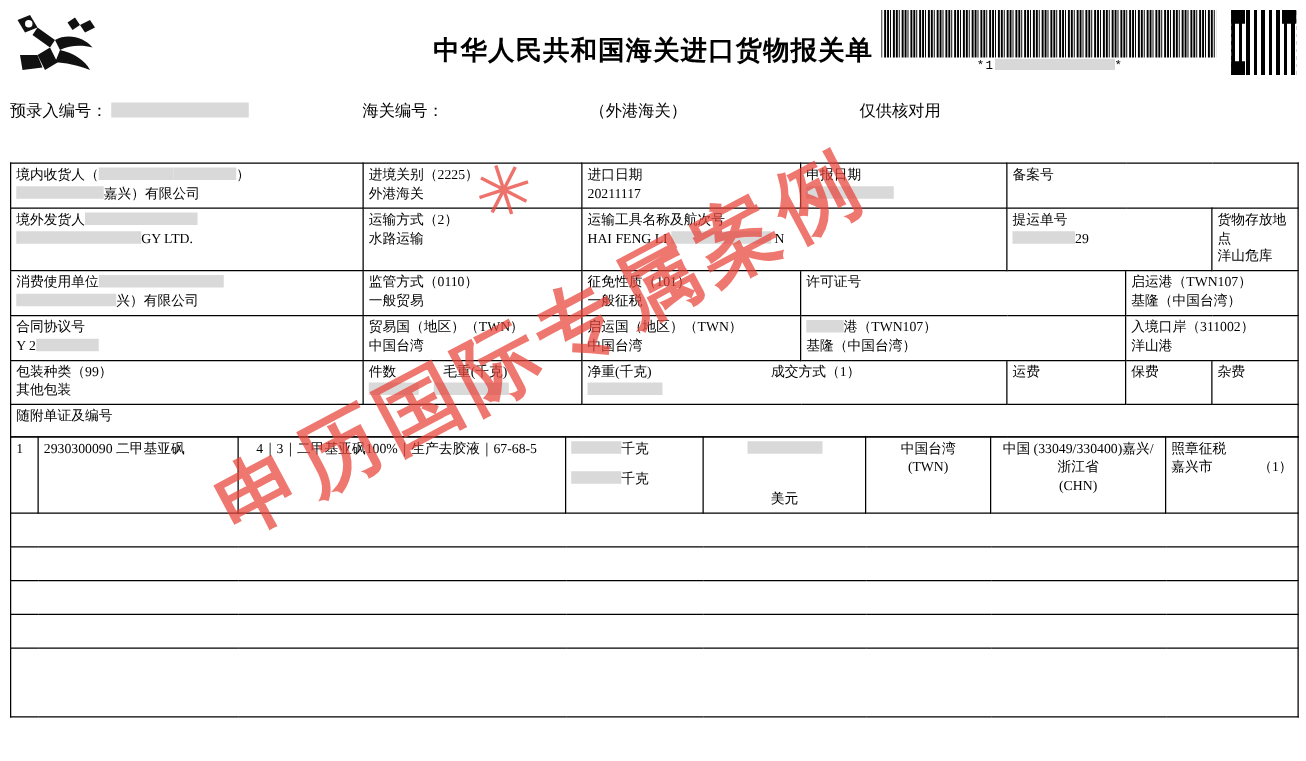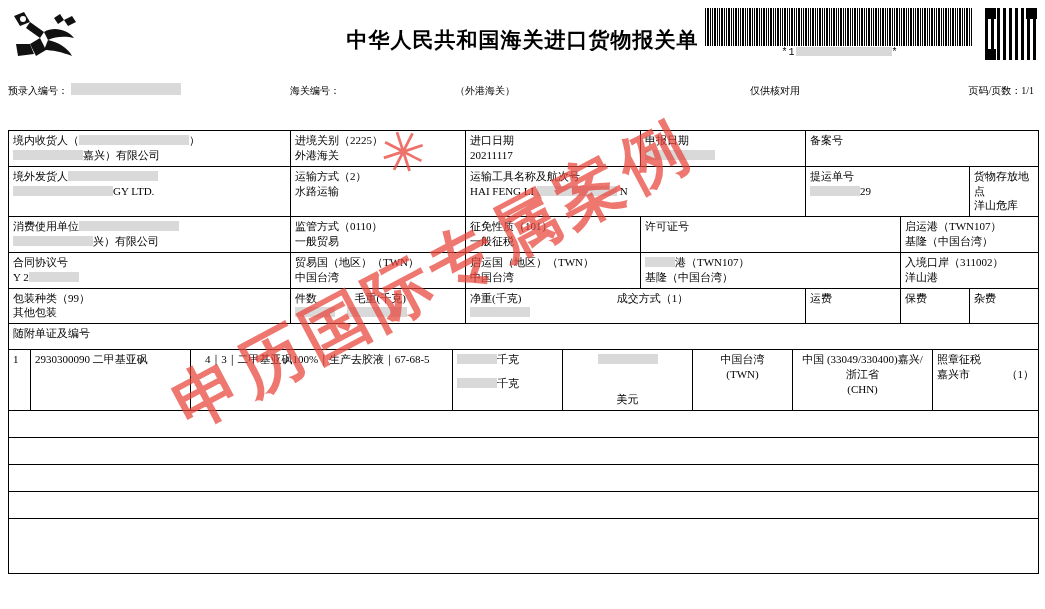--- a/index.html
+++ b/index.html
@@ -123,24 +123,24 @@
   .redact.r25 { width: 25px; }
   .redact.tall { height: 12px; }
 
   
   .prerow {
     width: 1030px;
     display: flex;
     height: 20px;
     align-items: flex-end;
   }
-  .prerow > div { font-size: 10px; }
+  .prerow > div { font-size: 13px; }
   .pre-a { width: 282px; position: relative; }
   .pre-b { width: 350px; position: relative; margin-top: 11px; }
-  .pre-c { width: 160px; text-align: right; }
+  .pre-c { width: 160px; text-align: center; }
   .pre-d { flex: 1; text-align: right; padding-right: 4px; }
 
   
   .items td { border: 1px solid #000; }
 
   .watermark {
     position: absolute;
     left: 0; top: 0;
     width: 1045px; height: 609px;
     pointer-events: none;
@@ -206,21 +206,20 @@
     <div class="pre-a">
       <span>预录入编号：</span>
       <span class="redact r110 tall"></span>
     </div>
     <div class="pre-b">
       <span>海关编号：</span>
       <span style="display:inline-block;width:110px"></span>
       <span>（外港海关）</span>
     </div>
     <div class="pre-c">仅供核对用</div>
-    <div class="pre-d">页码/页数：1/1</div>
   </div>
 
   <table class="grid">
     <colgroup>
       <col style="width:282px">
       <col style="width:175px">
       <col style="width:175px">
       <col style="width:165px">
       <col style="width:95px">
       <col style="width:69px">

